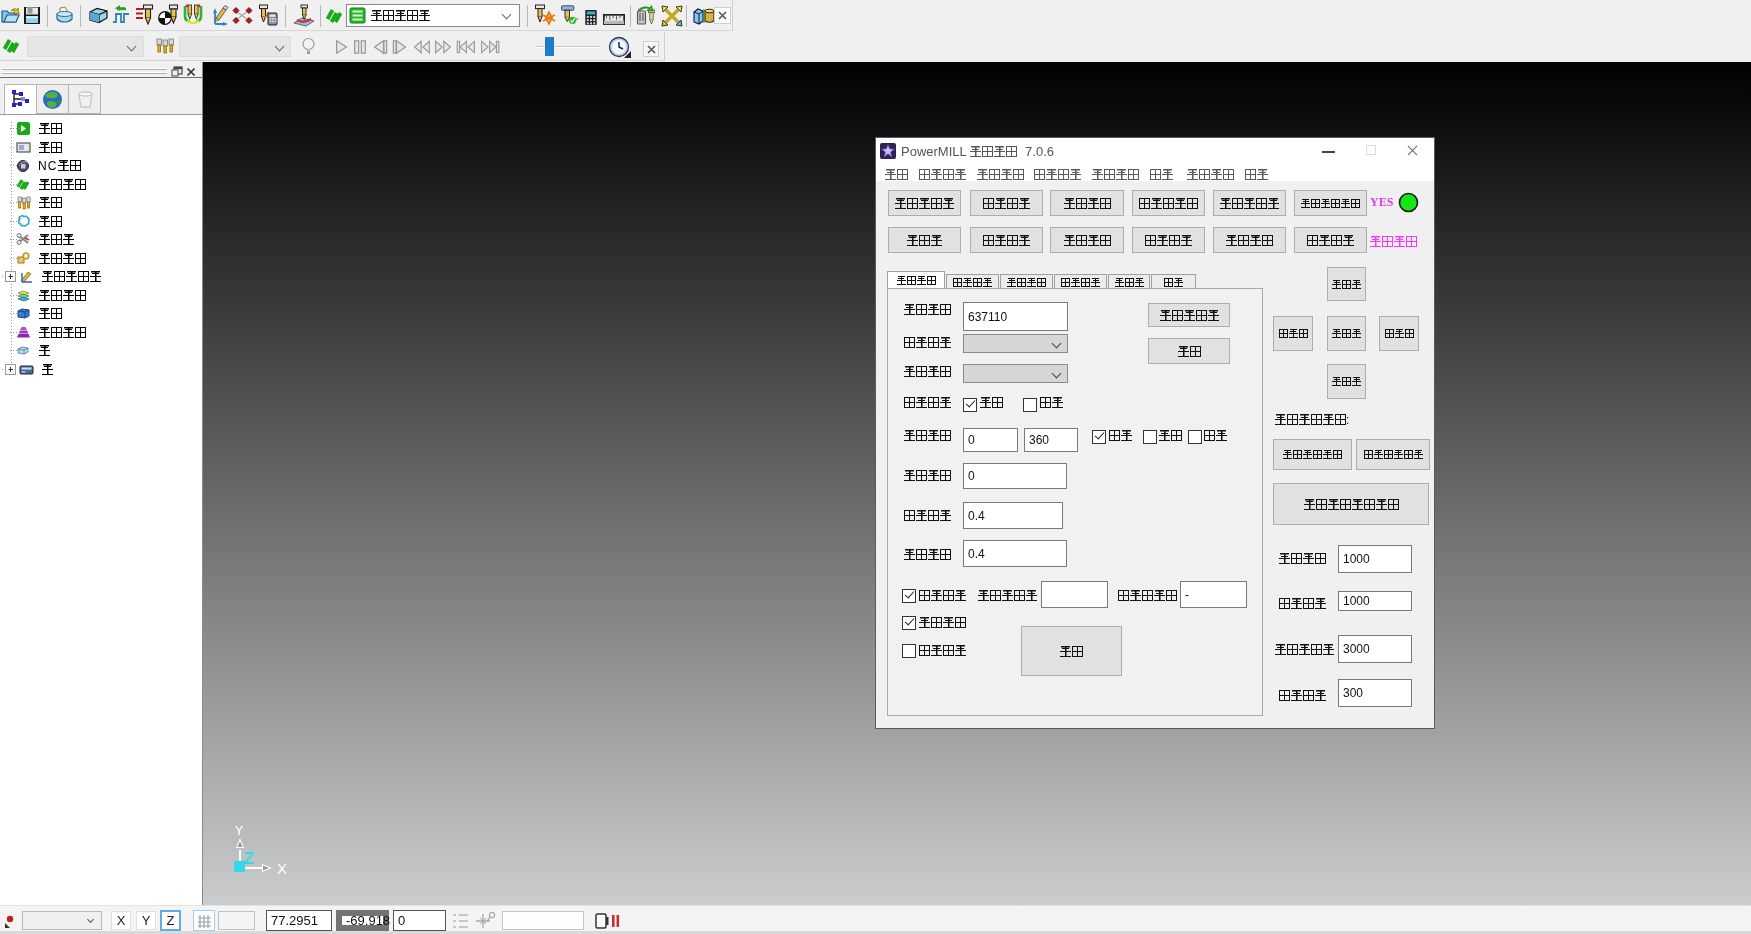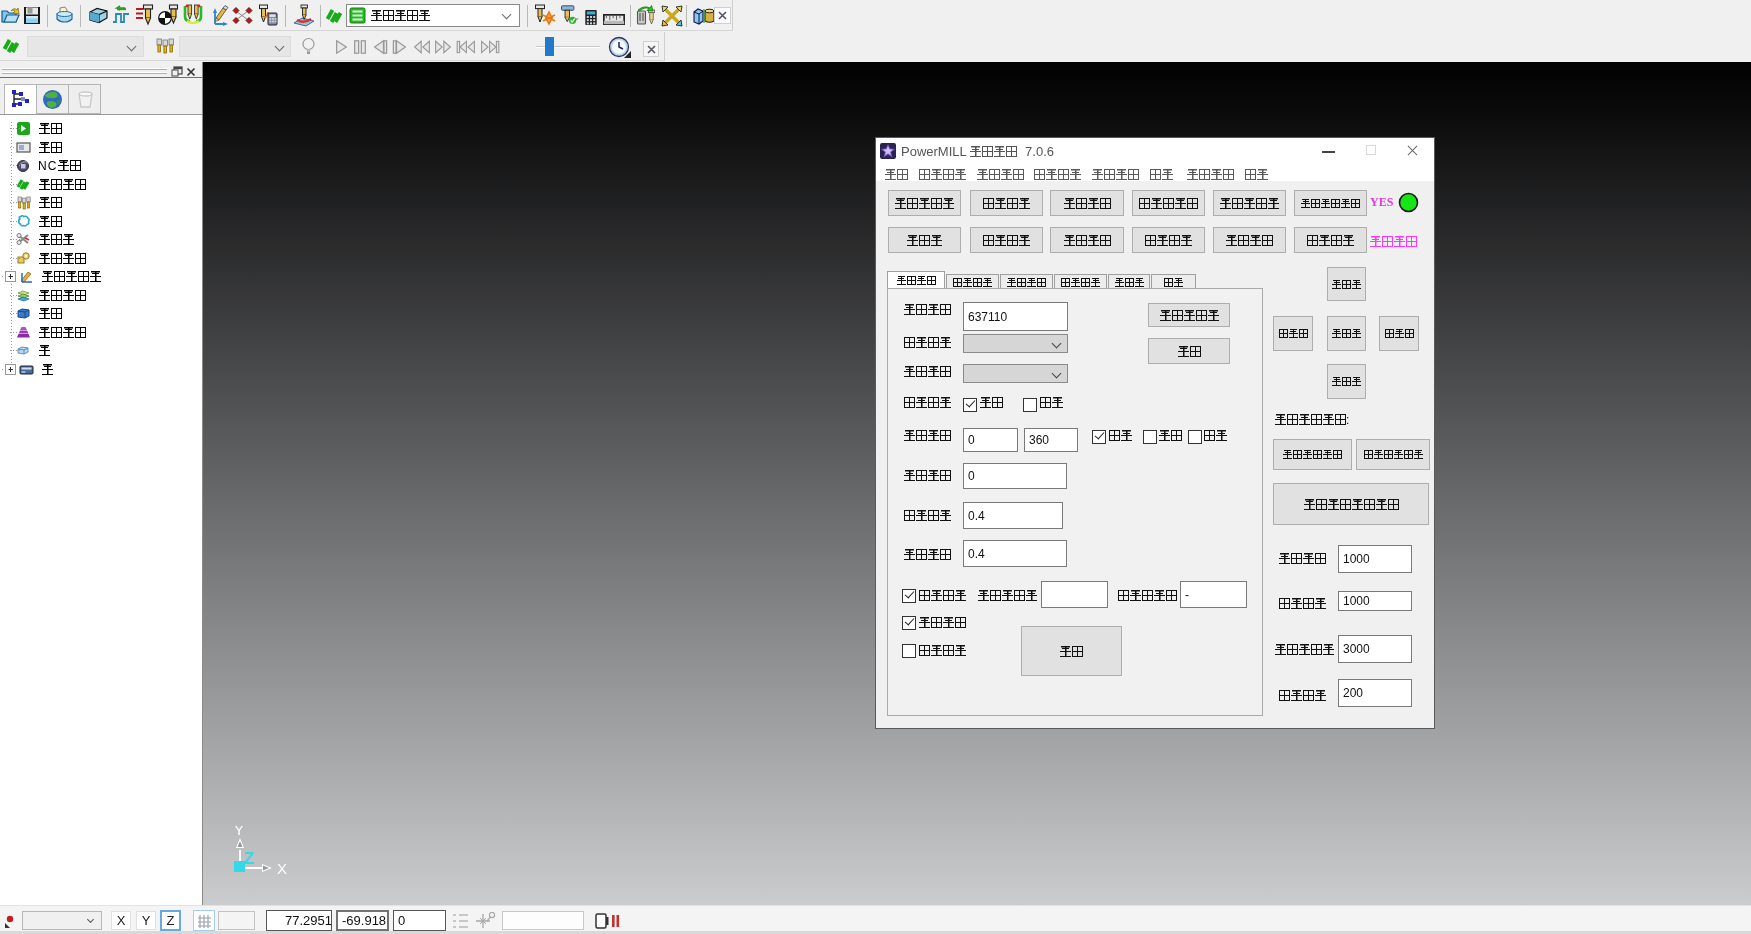--- a/index.html
+++ b/index.html
@@ -468,22 +468,22 @@
 <div class="ab" style="left:88px;top:11px;width:5px;height:5px;border-right:1.4px solid #555;border-bottom:1.4px solid #555;transform:rotate(45deg)"></div>
 <div class="ab" style="left:111px;top:5px;width:20px;height:19px;background:#fff;border:1px solid #e0e0e0;display:flex;align-items:center;justify-content:center;font-size:13px;color:#222">X</div>
 <div class="ab" style="left:136px;top:5px;width:20px;height:19px;background:#fff;border:1px solid #e0e0e0;display:flex;align-items:center;justify-content:center;font-size:13px;color:#222">Y</div>
 <div class="ab" style="left:160px;top:4px;width:21px;height:21px;background:#fff;border:2px solid #66aae0;display:flex;align-items:center;justify-content:center;font-size:13px;color:#222">Z</div>
 <div class="ab" style="left:193px;top:4px;width:22px;height:21px;background:#fdfdfd;border:1px solid #a8cdec;display:flex;align-items:center;justify-content:center">
       <svg width="15" height="14" viewBox="0 0 15 14">
         <path d="M1 4 L14 4 M1 8 L14 8 M1 12 L14 12 M3 1 L3 14 M7 1 L7 14 M11 1 L11 14" stroke="#9aa2aa" stroke-width="1.2"></path>
       </svg>
     </div>
 <div class="ab" style="left:218px;top:5px;width:37px;height:19px;background:#f4f4f4;border:1px solid #c2c2c2"></div>
-<div class="ab" style="left:266px;top:4px;width:66px;height:21px;background:#fff;border:1px solid #555;font-size:13px;color:#111;display:flex;align-items:center;padding-left:18px">77.2951</div>
-<div class="ab" style="left:336px;top:4px;width:53px;height:21px;background:#fff;border:2px solid #737373;font-size:13px;color:#111;display:flex;align-items:center;padding-left:4px">-69.918</div>
+<div class="ab" style="left:266px;top:4px;width:66px;height:21px;background:#fff;border:1px solid #555;font-size:13px;color:#111;display:flex;align-items:center;padding-left:4px">77.2951</div>
+<div class="ab" style="left:336px;top:4px;width:53px;height:21px;background:#fff;border:6px solid #737373;font-size:13px;color:#111;display:flex;align-items:center;padding-left:4px">-69.918</div>
 <div class="ab" style="left:393px;top:4px;width:53px;height:21px;background:#fff;border:1px solid #555;font-size:13px;color:#111;display:flex;align-items:center;padding-left:4px">0</div>
 <svg class="ab" style="left:452px;top:7px" width="18" height="16" viewBox="0 0 18 16">
       <g stroke="#9a9a9a" stroke-width="1.2">
         <path d="M1 2 L4 2 M7 2 L16 2 M1 8 L4 8 M7 8 L16 8 M1 14 L4 14 M7 14 L16 14"></path>
       </g>
     </svg>
 <svg class="ab" style="left:475px;top:6px" width="22" height="18" viewBox="0 0 22 18">
       <path d="M8 9 L8 16 M8 9 L1 9 M8 9 L15 9 M8 9 L8 2" stroke="#a8a8a8" stroke-width="1.3"></path>
       <path d="M5 6 L11 12 M11 6 L5 12" stroke="#a8a8a8" stroke-width="1"></path>
       <circle cx="17" cy="3" r="2.6" fill="none" stroke="#a8a8a8" stroke-width="1.2"></circle>
@@ -749,15 +749,15 @@
         <i class="g"></i>
         <i class="h"></i>
       </div>
 <div class="lbl" style="left:402px;top:414px"><i class="g"></i><i class="h"></i><i class="g"></i><i class="h"></i></div>
 <div class="tf" style="left:462px;top:407px;width:74px;height:28px">1000</div>
 <div class="lbl" style="left:402px;top:459px"><i class="h"></i><i class="g"></i><i class="h"></i><i class="g"></i></div>
 <div class="tf" style="left:462px;top:453px;width:74px;height:20px">1000</div>
 <div class="lbl" style="left:398px;top:505px"><i class="g"></i><i class="h"></i><i class="g"></i><i class="h"></i><i class="g"></i></div>
 <div class="tf" style="left:462px;top:497px;width:74px;height:28px">3000</div>
 <div class="lbl" style="left:402px;top:551px"><i class="h"></i><i class="g"></i><i class="h"></i><i class="g"></i></div>
-<div class="tf" style="left:462px;top:541px;width:74px;height:28px">200</div>
+<div class="tf" style="left:462px;top:541px;width:74px;height:28px">300</div>
 </div>
 </div>
 
 </body></html>

